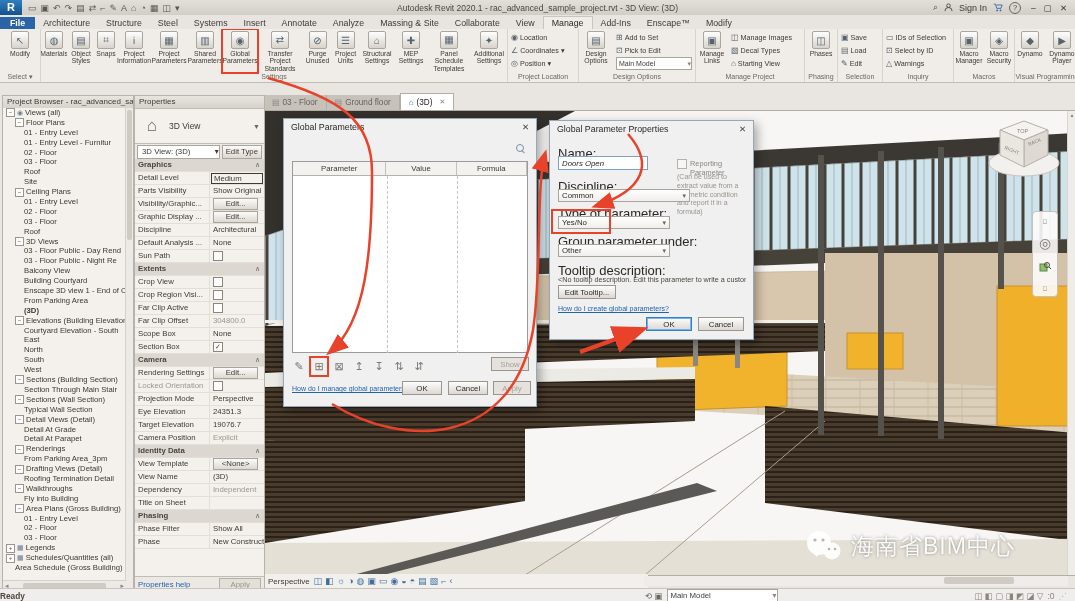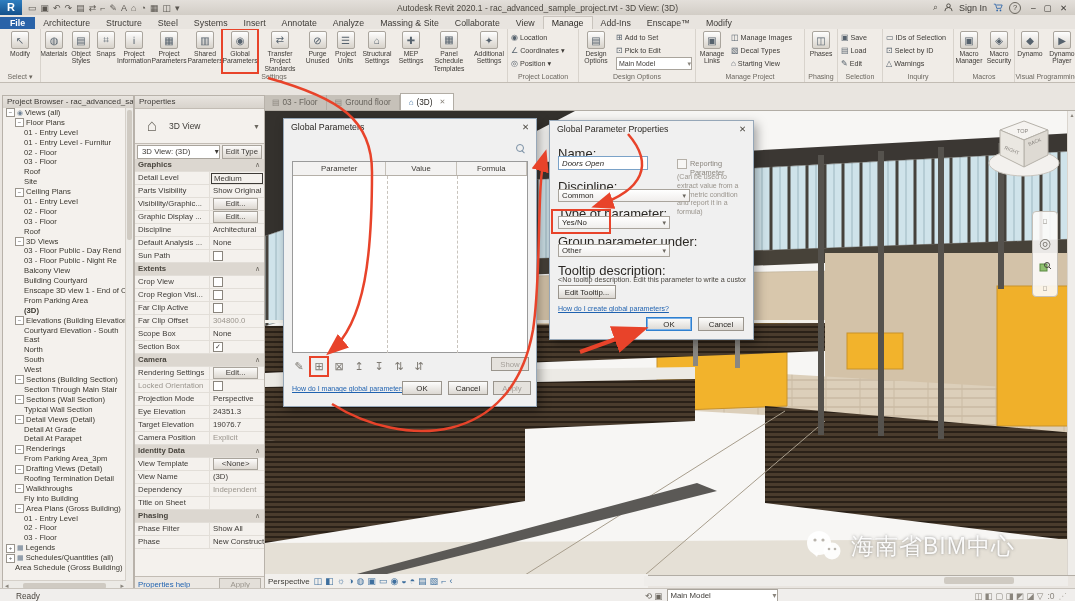--- a/index.html
+++ b/index.html
@@ -108,21 +108,21 @@
     font-size:6px;color:#8a857d;text-align:center;z-index:12;}
   
   #viewbar{position:absolute;left:264px;top:574px;height:14px;width:380px;background:#f2f0ed;z-index:16;
     display:flex;align-items:center;font-size:8px;gap:4px;padding-left:4px;}
   #viewbar .vbicons{display:flex;gap:3px;font-size:9px;color:#3e6f9e;}
   #hscroll{position:absolute;left:644px;top:576px;width:424px;height:10px;background:#efedea;z-index:16;}
   #hscroll .hthumb{position:absolute;left:300px;top:1px;width:70px;height:7px;background:#cfcac2;border-radius:2px;}
   
   #statusbar{position:absolute;left:0;top:588px;right:0;height:13px;background:#f0eeec;border-top:1px solid #c9c4bd;
     font-size:8.3px;display:flex;align-items:center;z-index:41;}
-  #statusready{padding-left:16px;color:#4a463f;}
+  #statusready{padding-left:0;color:#4a463f;font-weight:bold;}
   #statmid{position:absolute;left:645px;display:flex;align-items:center;gap:4px;color:#6b675f;font-size:8.5px;}
   #mainmodel{width:106px;height:11px;border:1px solid #a9a49c;background:#fff;font-size:7.8px;line-height:11px;
     padding-left:3px;color:#3d3a36;display:flex;justify-content:space-between;}
   #statright{position:absolute;right:8px;display:flex;align-items:center;gap:4px;color:#8a857d;font-size:8.5px;}
   
   .dlg{position:absolute;background:#f0f0f0;border:1px solid #96a7b8;box-shadow:3px 4px 10px rgba(0,0,0,.35);z-index:30;}
   .dtitle{height:16px;font-size:8.8px;line-height:16px;padding-left:7px;color:#2b2824;position:relative;}
   .dtitle .dx{position:absolute;right:7px;top:0;font-size:8.5px;color:#4a463f;}
   #gpdlg{left:283px;top:118px;width:252px;height:287px;}
   #gpsearch{position:absolute;left:8px;top:22px;width:236px;height:14px;box-sizing:border-box;

